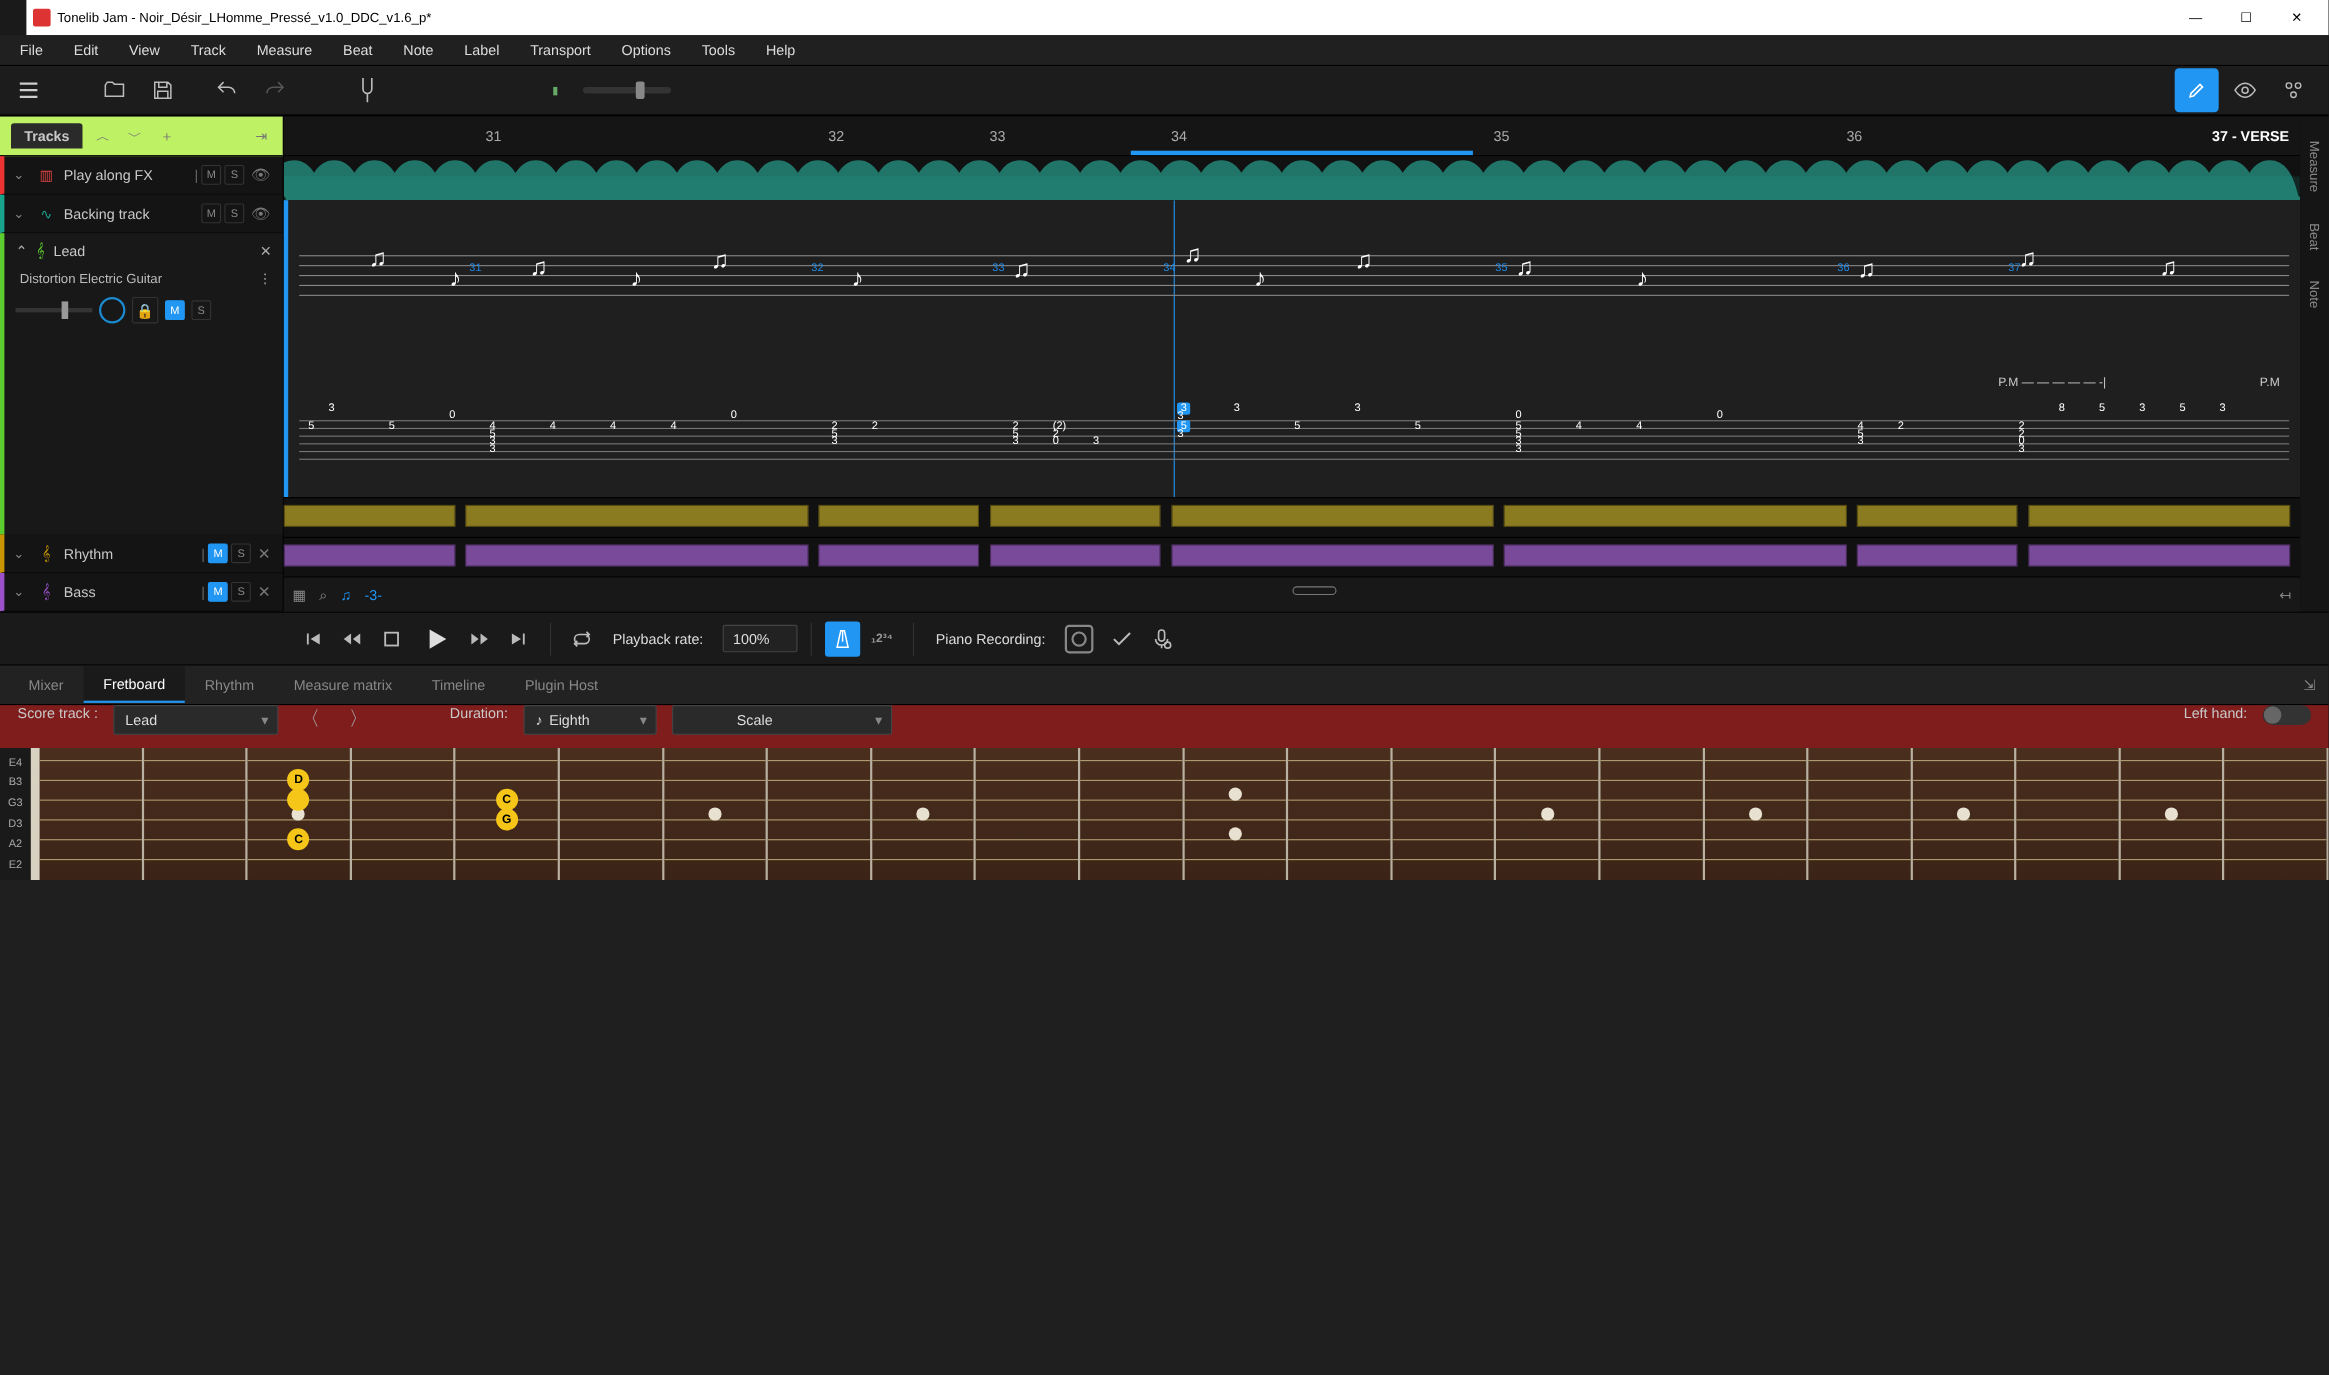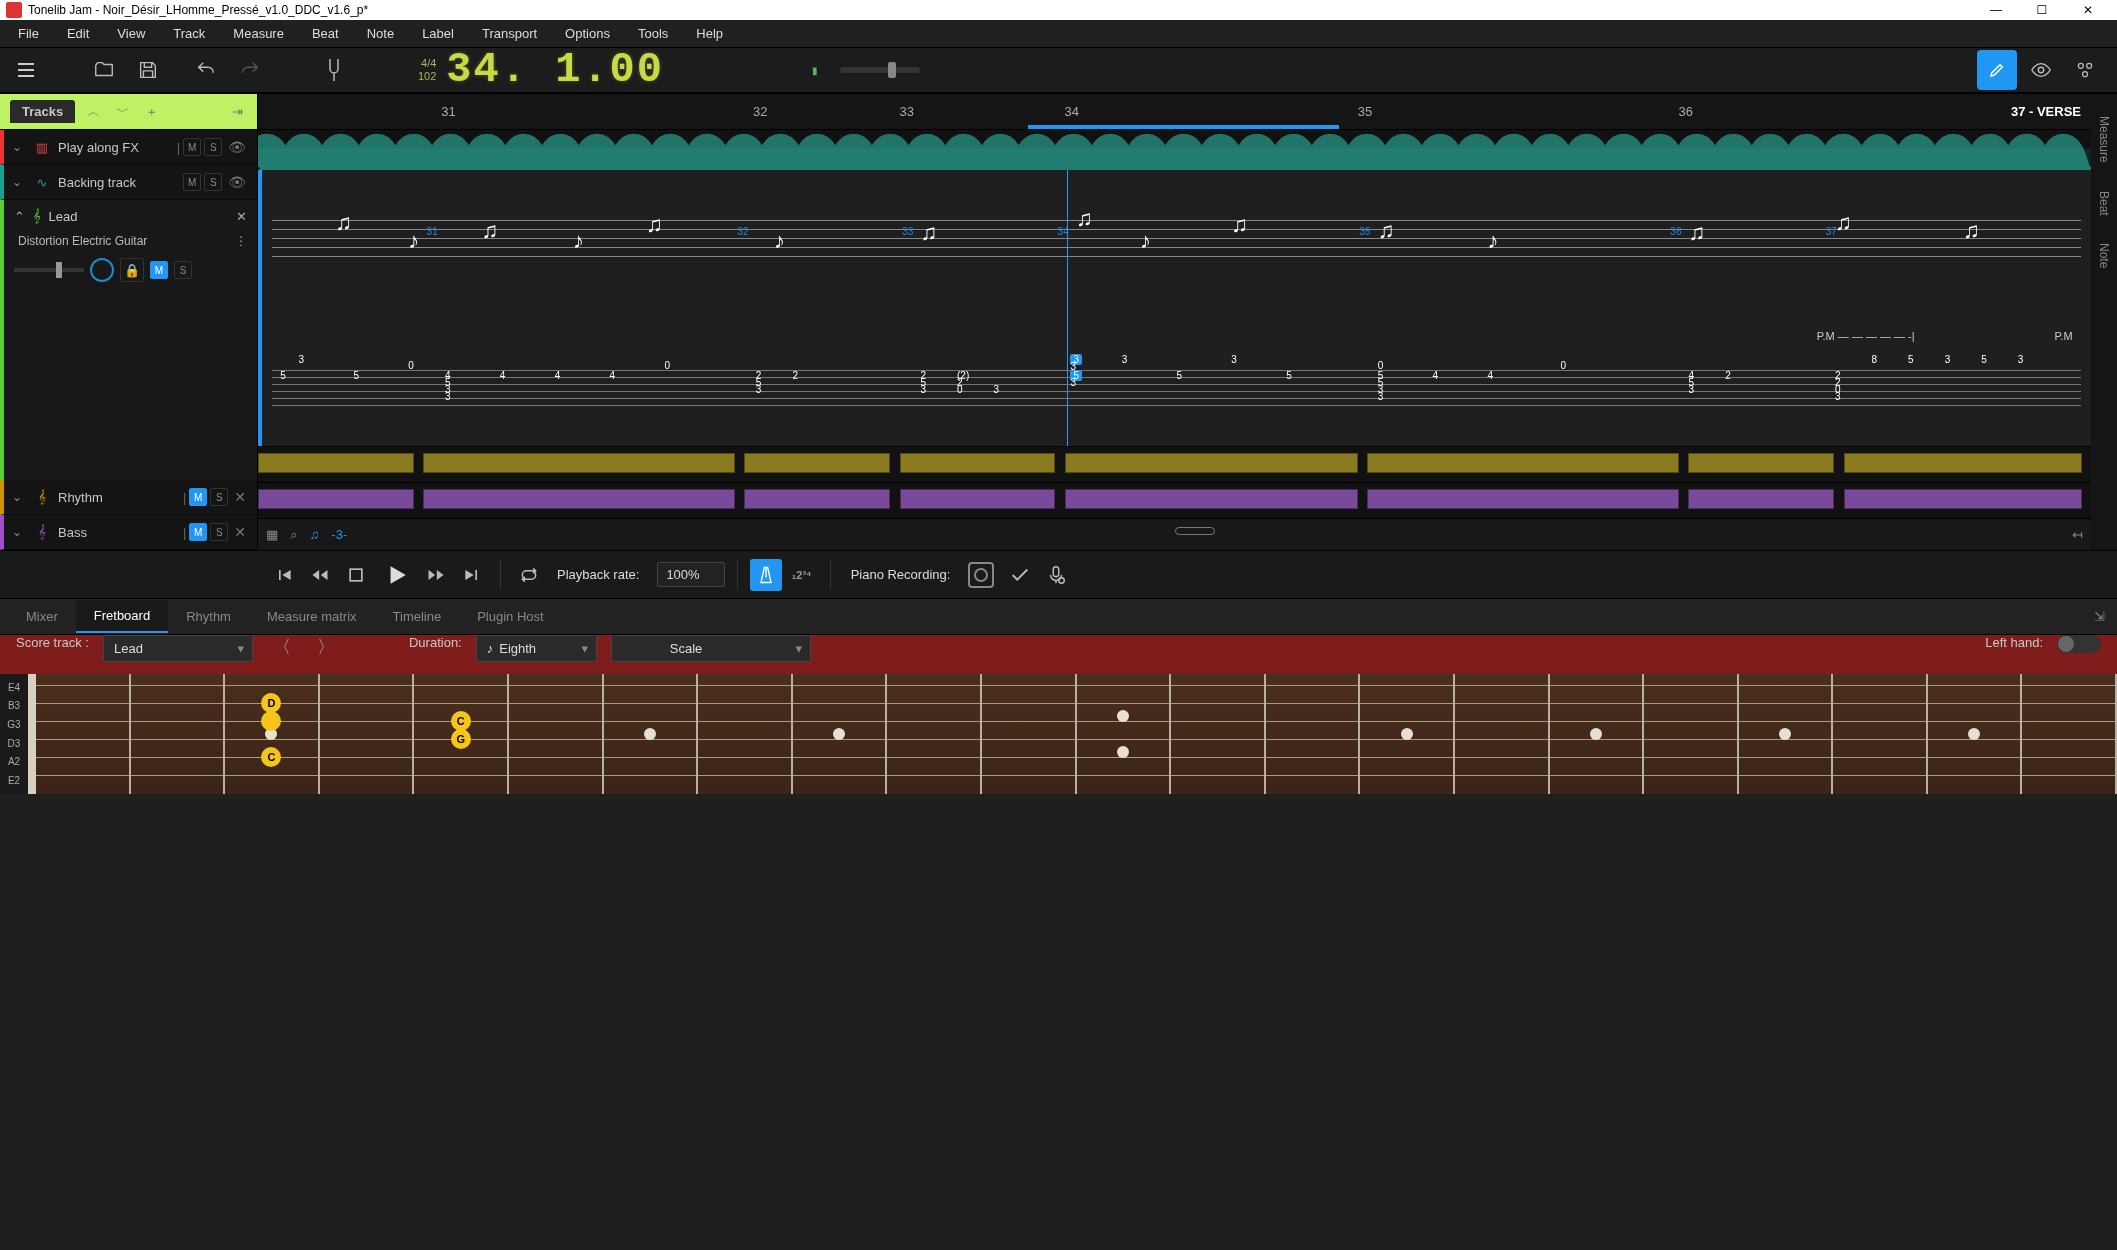--- a/index.html
+++ b/index.html
@@ -1,18 +1,18 @@
 <!DOCTYPE html>
 <html><head>
 <meta charset="utf-8">
 <style>
   * { box-sizing: border-box; margin: 0; padding: 0; font-family: "Segoe UI", Arial, sans-serif; }
   body { background: #1a1a1a; color: #c8c8c8; font-size: 13px; overflow: hidden; height: 100vh; width: 100vw; display:flex; flex-direction:column;}
   
-  .titlebar { background: #fff; height: 20px; display: flex; align-items: center; padding: 0 6px; color:#000; font-size:12px; }
+  .titlebar { background: #fff; height: 32px; display: flex; align-items: center; padding: 0 6px; color:#000; font-size:12px;margin-left:24px; }
   .titlebar .appicon { width:16px; height:16px; background: #d33; margin-right:6px; border-radius:2px; }
   .titlebar .end { margin-left:auto; display:flex; gap:0;}
   .titlebar .winbtn { width:46px; height:30px; display:flex; align-items:center; justify-content:center; }
   
   .menubar { background: #202020; height: 28px; display:flex; align-items:center; padding: 0 4px; border-bottom:1px solid #000;}
   .menubar .item { padding: 4px 14px; color:#ddd; font-size:13px;}
   
   .toolbar { background: #1c1c1c; height: 46px; display:flex; align-items:center; padding: 0 6px; gap:4px; border-bottom:2px solid #000;}
   .tbtn { width:40px; height:40px; display:flex; align-items:center; justify-content:center; color:#999; border-radius:4px;}
   .tbtn.active{ background:#2196f3; color:#fff;}
@@ -176,27 +176,20 @@
   <div class="tbtn">
       <svg width="22" height="22" viewBox="0 0 24 24" fill="none" stroke="#555" stroke-width="1.5">
         <path d="M15 14l5-5-5-5 M20 9H10a6 6 0 00-6 6"></path>
       </svg>
     </div>
   <div class="tbtn tuningfork">
       <svg width="16" height="26" viewBox="0 0 16 26" stroke="#bbb" fill="none" stroke-width="1.5">
         <path d="M4 2v10a4 4 0 008 0V2 M8 16v8"></path>
       </svg>
     </div>
-  <div class="lcd">
-    <div class="lcd-side">
-      <div>4/4</div>
-      <div>102</div>
-    </div>
-    <div class="lcd-main">34. 1.00</div>
-  </div>
   <div style="width:140px"></div>
   <div style="color:#6a6;font-size:10px;">▮</div>
   <div class="vol-slider">
       <div class="thumb" style="left:60%"></div>
     </div>
   <div class="right">
     <div class="tbtn active">
         <svg width="18" height="18" viewBox="0 0 24 24" fill="none" stroke="#fff" stroke-width="2">
           <path d="M4 20l4-1 11-11-3-3L5 16z"></path>
         </svg>

